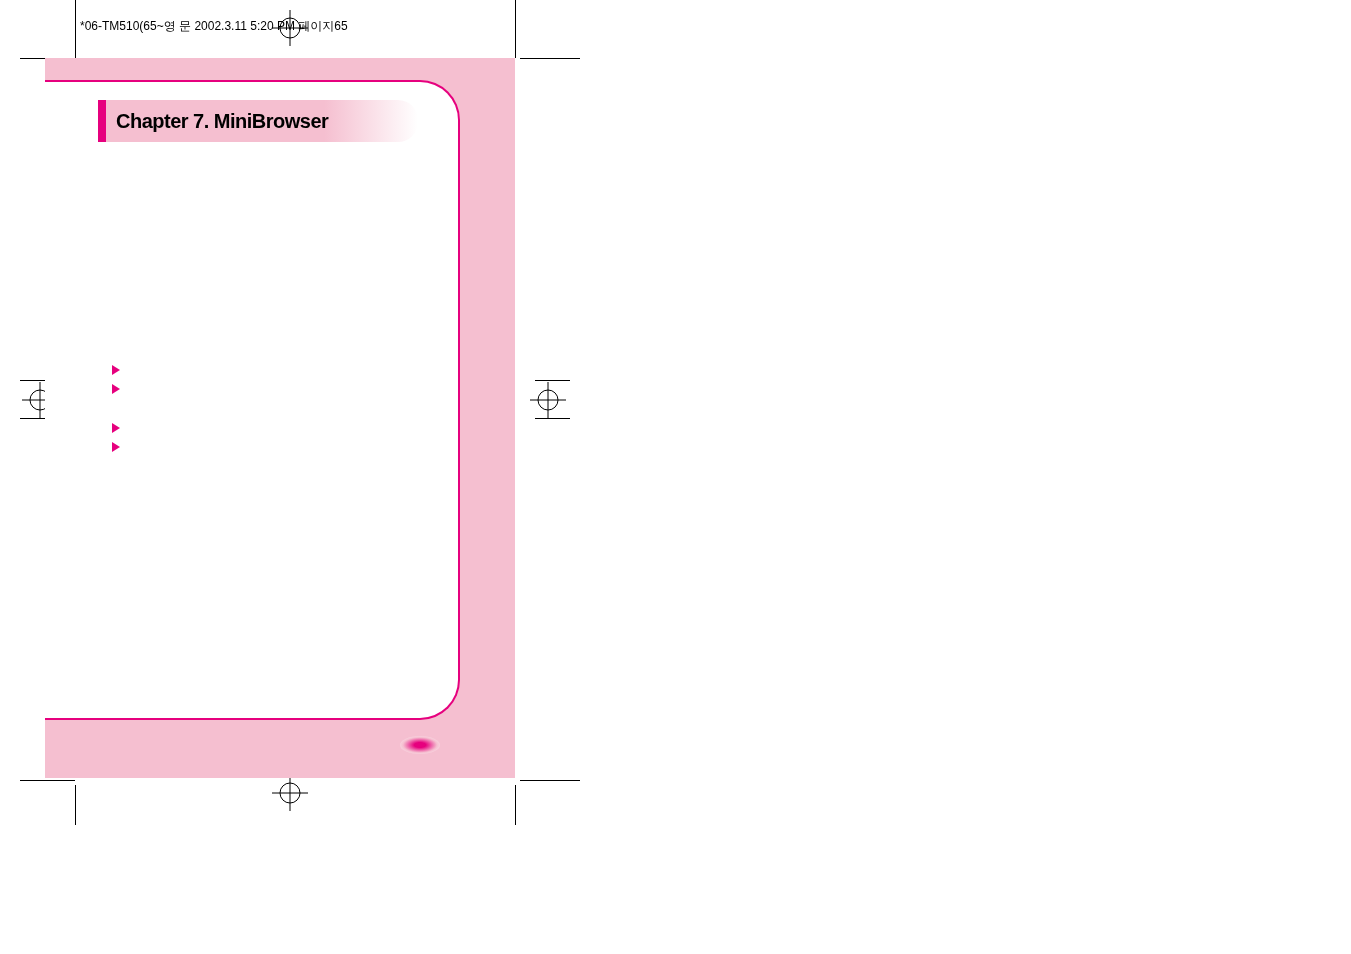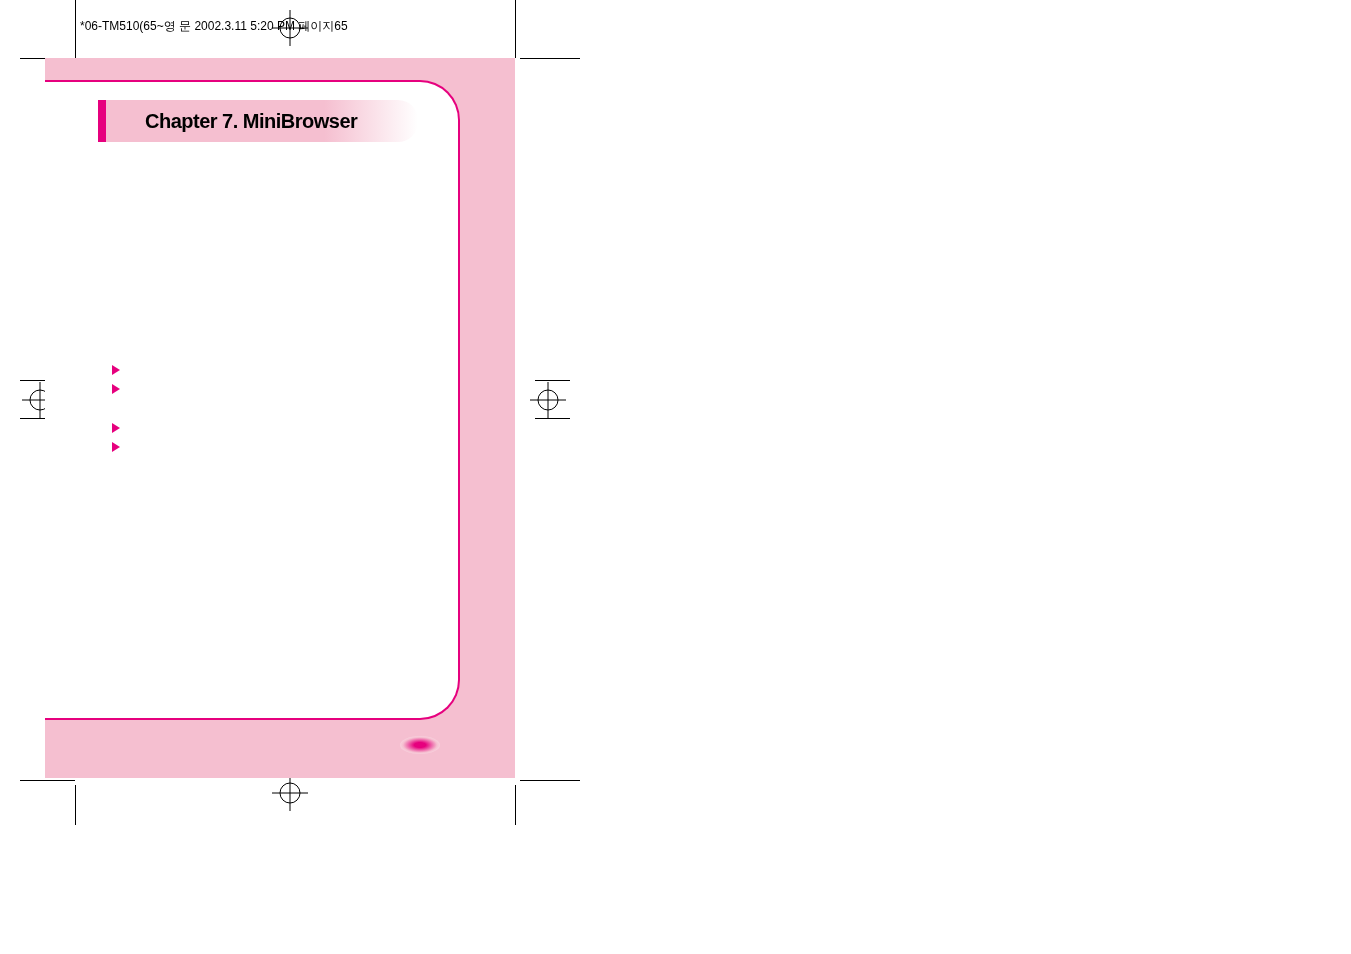--- a/index.html
+++ b/index.html
@@ -105,21 +105,20 @@
       border-bottom-right-radius: 20px;
       display: flex;
       align-items: center;
       padding-left: 10px;
     }
     .chapter-title {
       font-size: 20px;
       font-weight: bold;
       color: #000;
       letter-spacing: -0.5px;
-      margin-left: 29px;
     }
     
     
     .bullets {
       position: absolute;
       left: 92px;
       top: 365px;
     }
     .bullet {
       width: 0;

